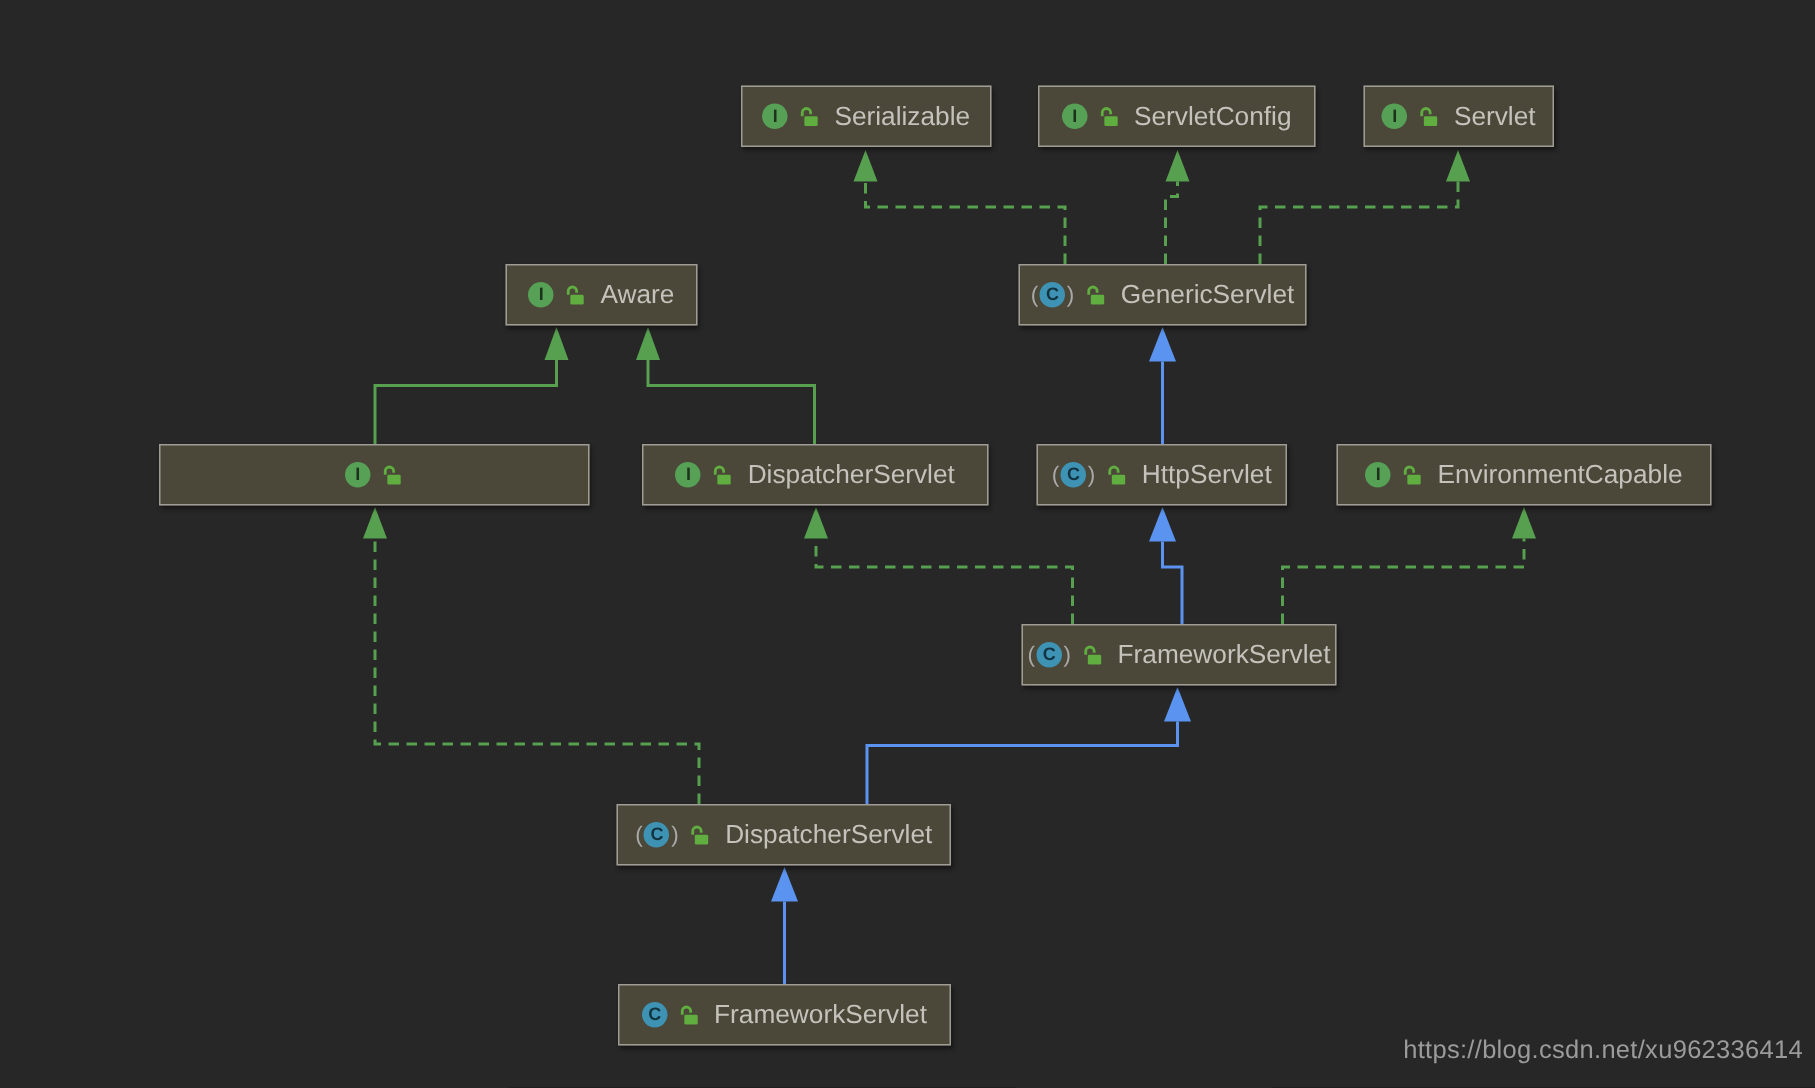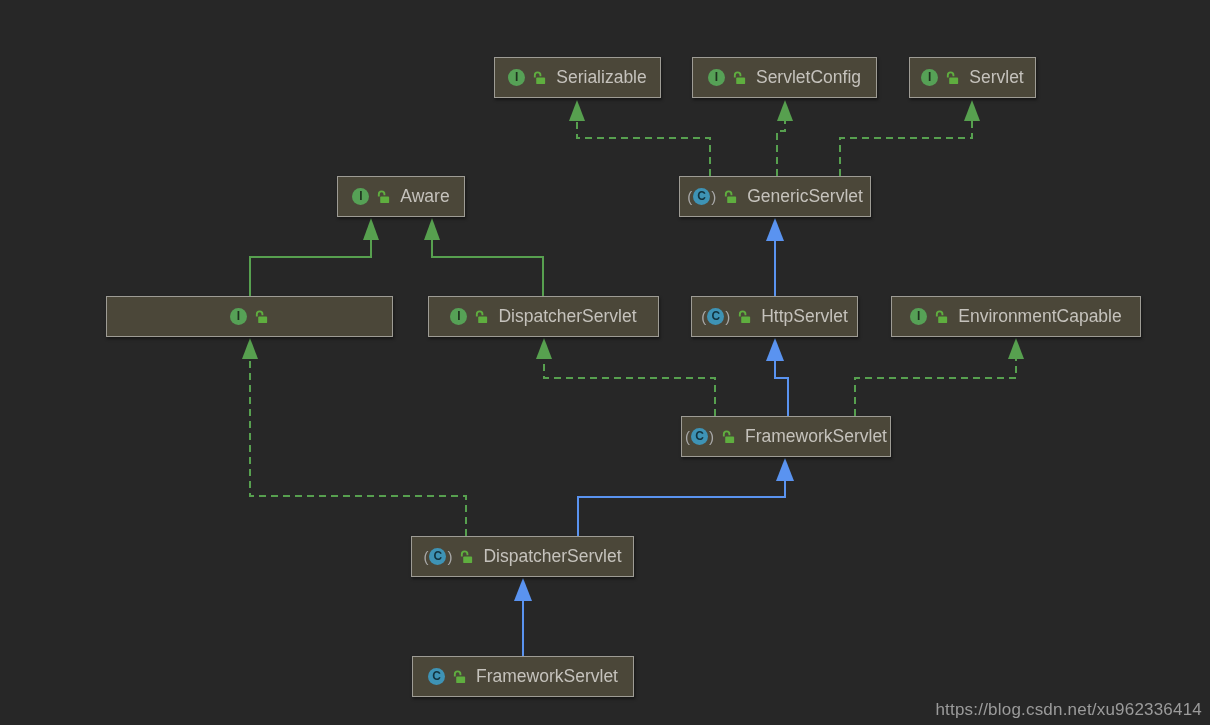--- a/index.html
+++ b/index.html
@@ -35,21 +35,21 @@
   }
   .circle.iface{background:var(--interface-icon);color:#1e331e;}
   .circle.cls{background:var(--class-icon);color:#12333f;}
   .paren{color:#a9a9a9;font-size:15px;line-height:15px;font-weight:normal;}
   .lock{flex:none;display:inline-block;margin-left:-2px;}
   .lock svg{display:block;}
   .lock .shackle{fill:none;stroke:var(--lock-green);stroke-width:2px;}
   .lock .body{fill:var(--lock-green);}
   .label{white-space:nowrap;text-align:center;}
   #watermark{
-    position:absolute;right:8px;bottom:5px;
+    position:absolute;right:8px;bottom:15px;
     color:var(--watermark);font-size:17px;letter-spacing:.2px;
   }
 </style>
 </head>
 <body>
 
 <div id="canvas">
 
   <svg class="edges" width="1210" height="725">
     <g>

